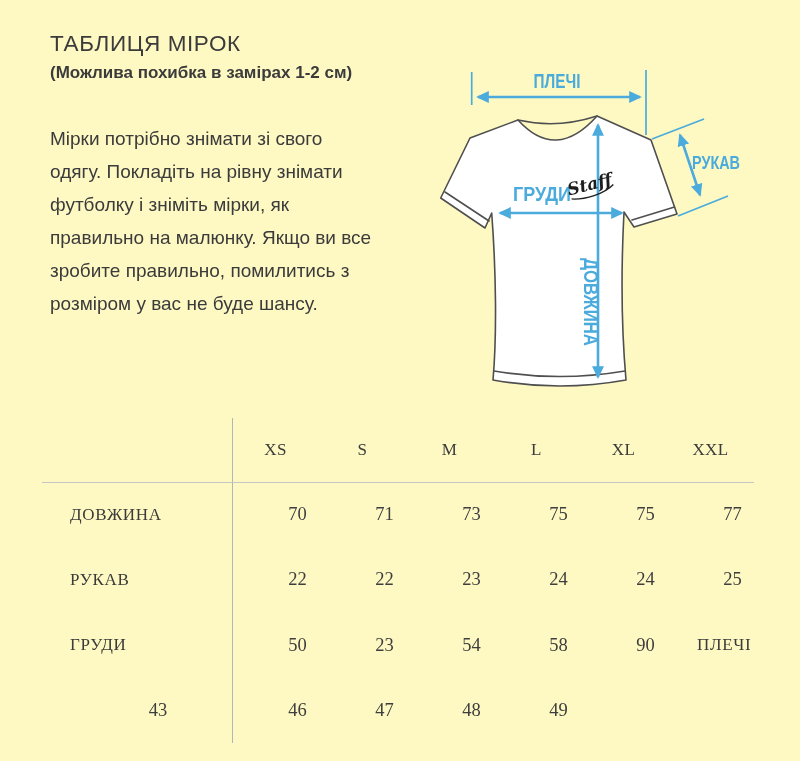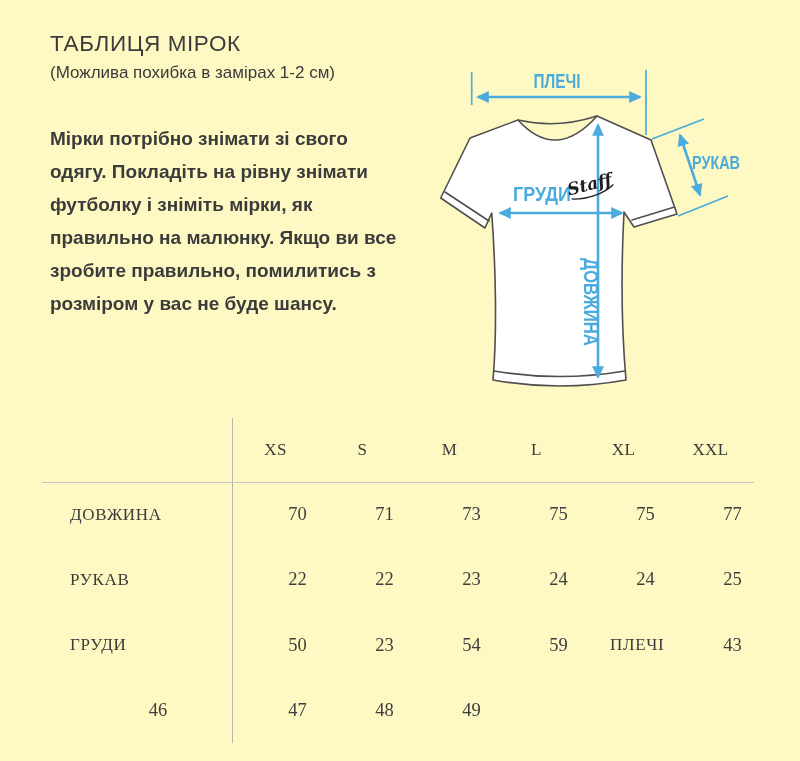--- a/index.html
+++ b/index.html
@@ -6,25 +6,25 @@
   #screen {
     position:relative; width:800px; height:761px; background:#fef9c3;
     font-family:"Liberation Sans", sans-serif; color:#3b3b3b; overflow:hidden;
   }
   .page-title {
     position:absolute; left:50px; top:31px; margin:0;
     font-size:22.5px; font-weight:400; letter-spacing:0.6px;
   }
   .page-subtitle {
     position:absolute; left:50px; top:63px;
-    font-size:17px; font-weight:400;
+    font-size:17px; font-weight:700;
   }
   .intro {
     position:absolute; left:50px; top:122px; width:370px;
-    font-size:19px; line-height:33px; font-weight:700;
+    font-size:19px; line-height:33px; font-weight:400;
   }
   .tshirt-svg { position:absolute; left:420px; top:40px; }
 
   .size-table {
     position:absolute; left:40px; top:418px; width:714px; height:325px;
     display:grid; grid-template-columns:192px repeat(6, 1fr);
     grid-template-rows:64px repeat(4, 1fr);
     font-family:Liberation Serif, serif;
   }
   .size-table .vline {
@@ -135,21 +135,22 @@
     <div class="td">22</div>
     <div class="td">23</div>
     <div class="td">24</div>
     <div class="td">24</div>
     <div class="td">25</div>
 
     <div class="rowlabel">ГРУДИ</div>
     <div class="td">50</div>
     <div class="td">23</div>
     <div class="td">54</div>
-    <div class="td">59</div>
+    <div class="td">58</div>
+    <div class="td">90</div>
 
     <div class="rowlabel">ПЛЕЧІ</div>
     <div class="td">43</div>
     <div class="td">46</div>
     <div class="td">47</div>
     <div class="td">48</div>
     <div class="td">49</div>
   </div>
 
 </div>

